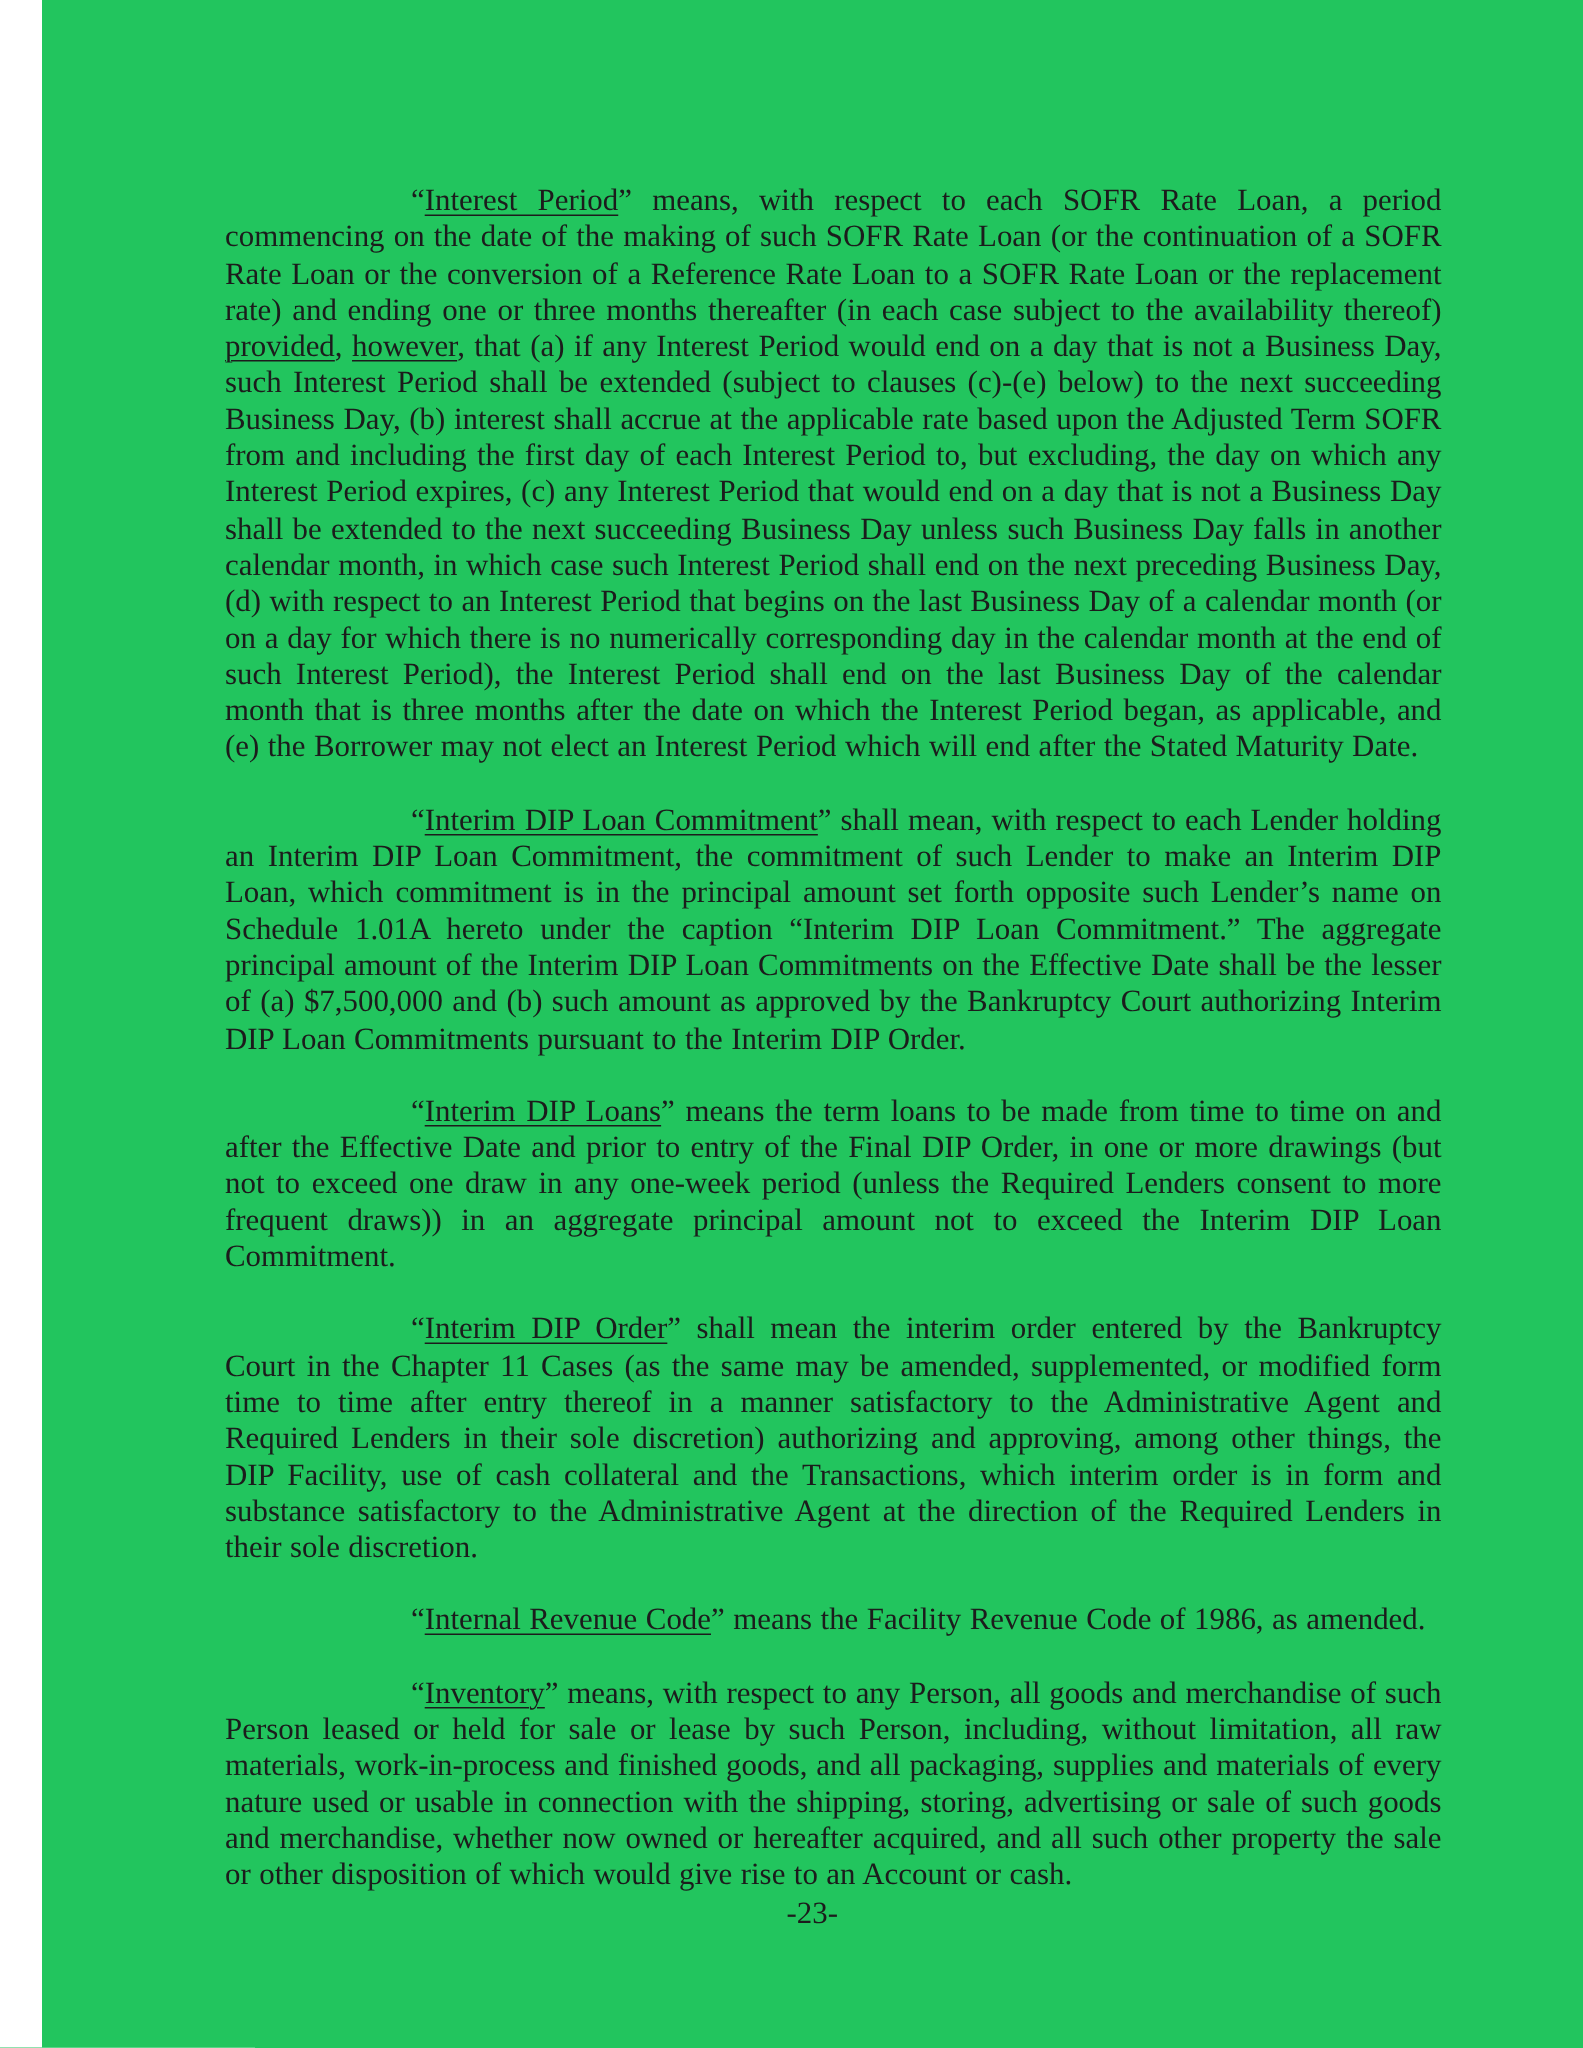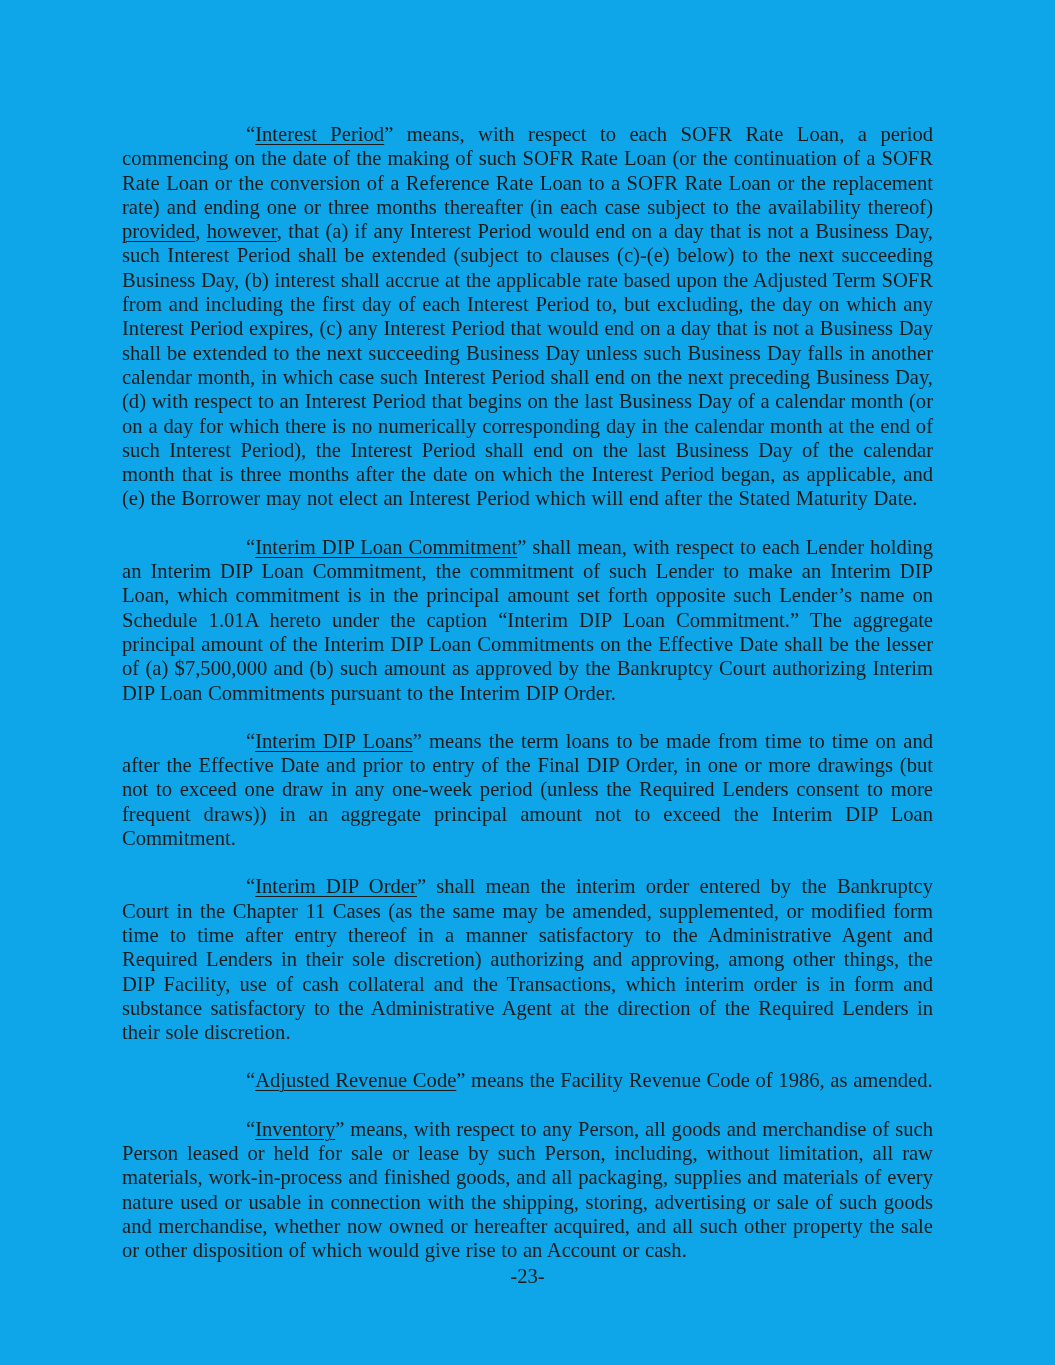--- a/index.html
+++ b/index.html
@@ -8,21 +8,22 @@
     height: 1365px;
     background: #ffffff;
     font-family: "Liberation Serif", serif;
     color: #1c1c1c;
     position: relative;
     overflow: hidden;
   }
   .page {
     position: absolute;
     inset: 0;
-    background: #0ea5e9;
+    background: #22c55e;
+    margin-left: 28px;
   }
   .content {
     position: absolute;
     left: 122px;
     top: 122px;
     width: 811px;
   }
   p.para {
     margin: 0 0 24px 0;
     font-size: 20.6px;
@@ -53,20 +54,20 @@
   <div class="content">
 
     <p class="para"><span>“</span><span class="u">Interest Period</span><span>” means, with respect to each SOFR Rate Loan, a period commencing on the date of the making of such SOFR Rate Loan (or the continuation of a SOFR Rate Loan or the conversion of a Reference Rate Loan to a SOFR Rate Loan or the replacement rate) and ending one or three months thereafter (in each case subject to the availability thereof) </span><span class="u">provided</span><span>, </span><span class="u">however</span><span>, that (a) if any Interest Period would end on a day that is not a Business Day, such Interest Period shall be extended (subject to clauses (c)-(e) below) to the next succeeding Business Day, (b) interest shall accrue at the applicable rate based upon the Adjusted Term SOFR from and including the first day of each Interest Period to, but excluding, the day on which any Interest Period expires, (c) any Interest Period that would end on a day that is not a Business Day shall be extended to the next succeeding Business Day unless such Business Day falls in another calendar month, in which case such Interest Period shall end on the next preceding Business Day, (d) with respect to an Interest Period that begins on the last Business Day of a calendar month (or on a day for which there is no numerically corresponding day in the calendar month at the end of such Interest Period), the Interest Period shall end on the last Business Day of the calendar month that is three months after the date on which the Interest Period began, as applicable, and (e) the Borrower may not elect an Interest Period which will end after the Stated Maturity Date.</span></p>
 
     <p class="para"><span>“</span><span class="u">Interim DIP Loan Commitment</span><span>” shall mean, with respect to each Lender holding an Interim DIP Loan Commitment, the commitment of such Lender to make an Interim DIP Loan, which commitment is in the principal amount set forth opposite such Lender’s name on Schedule 1.01A hereto under the caption “Interim DIP Loan Commitment.” The aggregate principal amount of the Interim DIP Loan Commitments on the Effective Date shall be the lesser of (a) $7,500,000 and (b) such amount as approved by the Bankruptcy Court authorizing Interim DIP Loan Commitments pursuant to the Interim DIP Order.</span></p>
 
     <p class="para"><span>“</span><span class="u">Interim DIP Loans</span><span>” means the term loans to be made from time to time on and after the Effective Date and prior to entry of the Final DIP Order, in one or more drawings (but not to exceed one draw in any one-week period (unless the Required Lenders consent to more frequent draws)) in an aggregate principal amount not to exceed the Interim DIP Loan Commitment.</span></p>
 
     <p class="para"><span>“</span><span class="u">Interim DIP Order</span><span>” shall mean the interim order entered by the Bankruptcy Court in the Chapter 11 Cases (as the same may be amended, supplemented, or modified form time to time after entry thereof in a manner satisfactory to the Administrative Agent and Required Lenders in their sole discretion) authorizing and approving, among other things, the DIP Facility, use of cash collateral and the Transactions, which interim order is in form and substance satisfactory to the Administrative Agent at the direction of the Required Lenders in their sole discretion.</span></p>
 
-    <p class="para"><span>“</span><span class="u">Adjusted Revenue Code</span><span>” means the Facility Revenue Code of 1986, as amended.</span></p>
+    <p class="para"><span>“</span><span class="u">Internal Revenue Code</span><span>” means the Facility Revenue Code of 1986, as amended.</span></p>
 
     <p class="para"><span>“</span><span class="u">Inventory</span><span>” means, with respect to any Person, all goods and merchandise of such Person leased or held for sale or lease by such Person, including, without limitation, all raw materials, work-in-process and finished goods, and all packaging, supplies and materials of every nature used or usable in connection with the shipping, storing, advertising or sale of such goods and merchandise, whether now owned or hereafter acquired, and all such other property the sale or other disposition of which would give rise to an Account or cash.</span></p>
 
   </div>
 
   <div class="footer">-23-</div>
 </div>
 
 </body></html>

